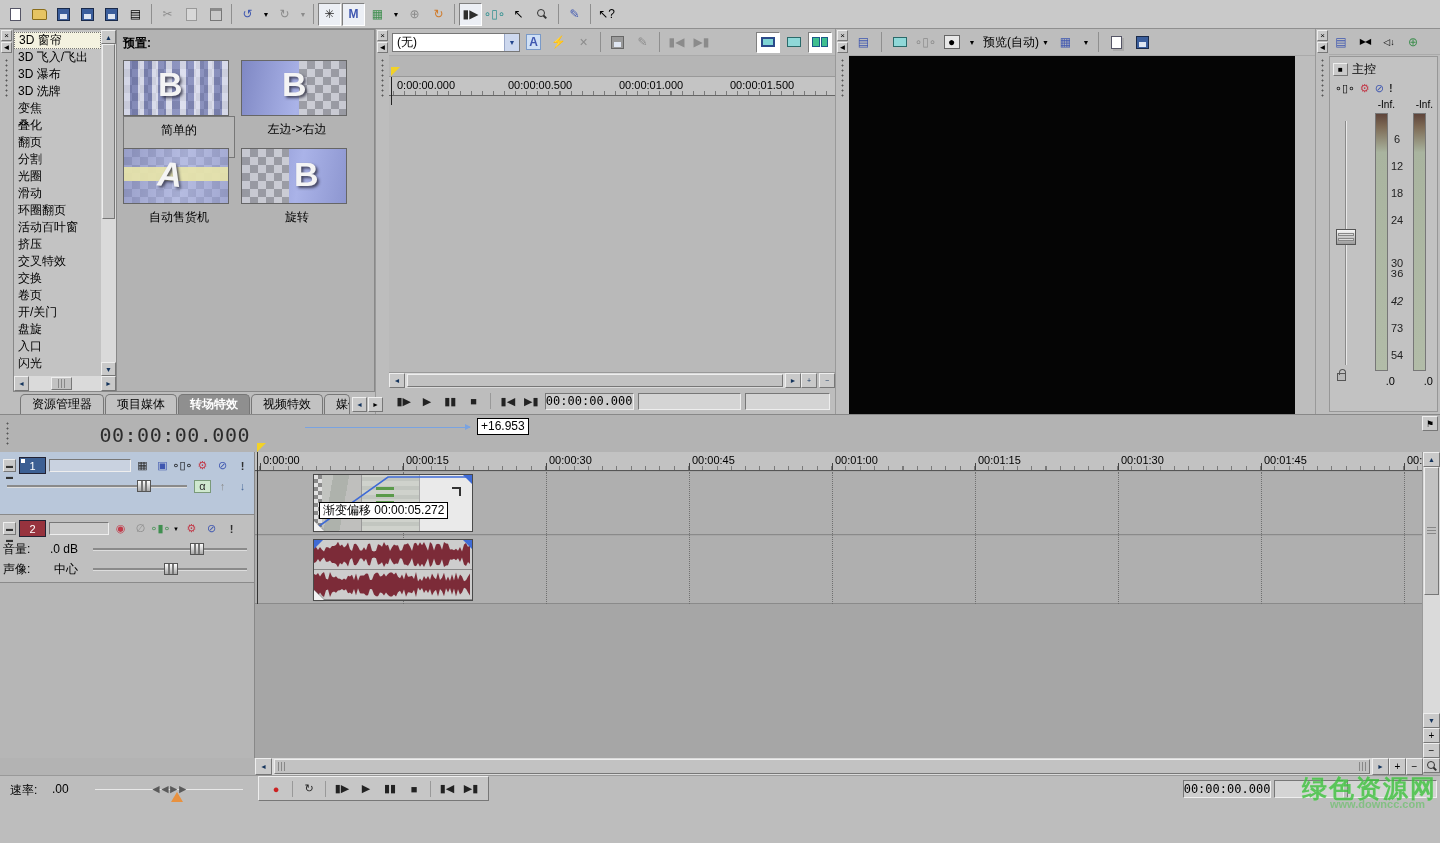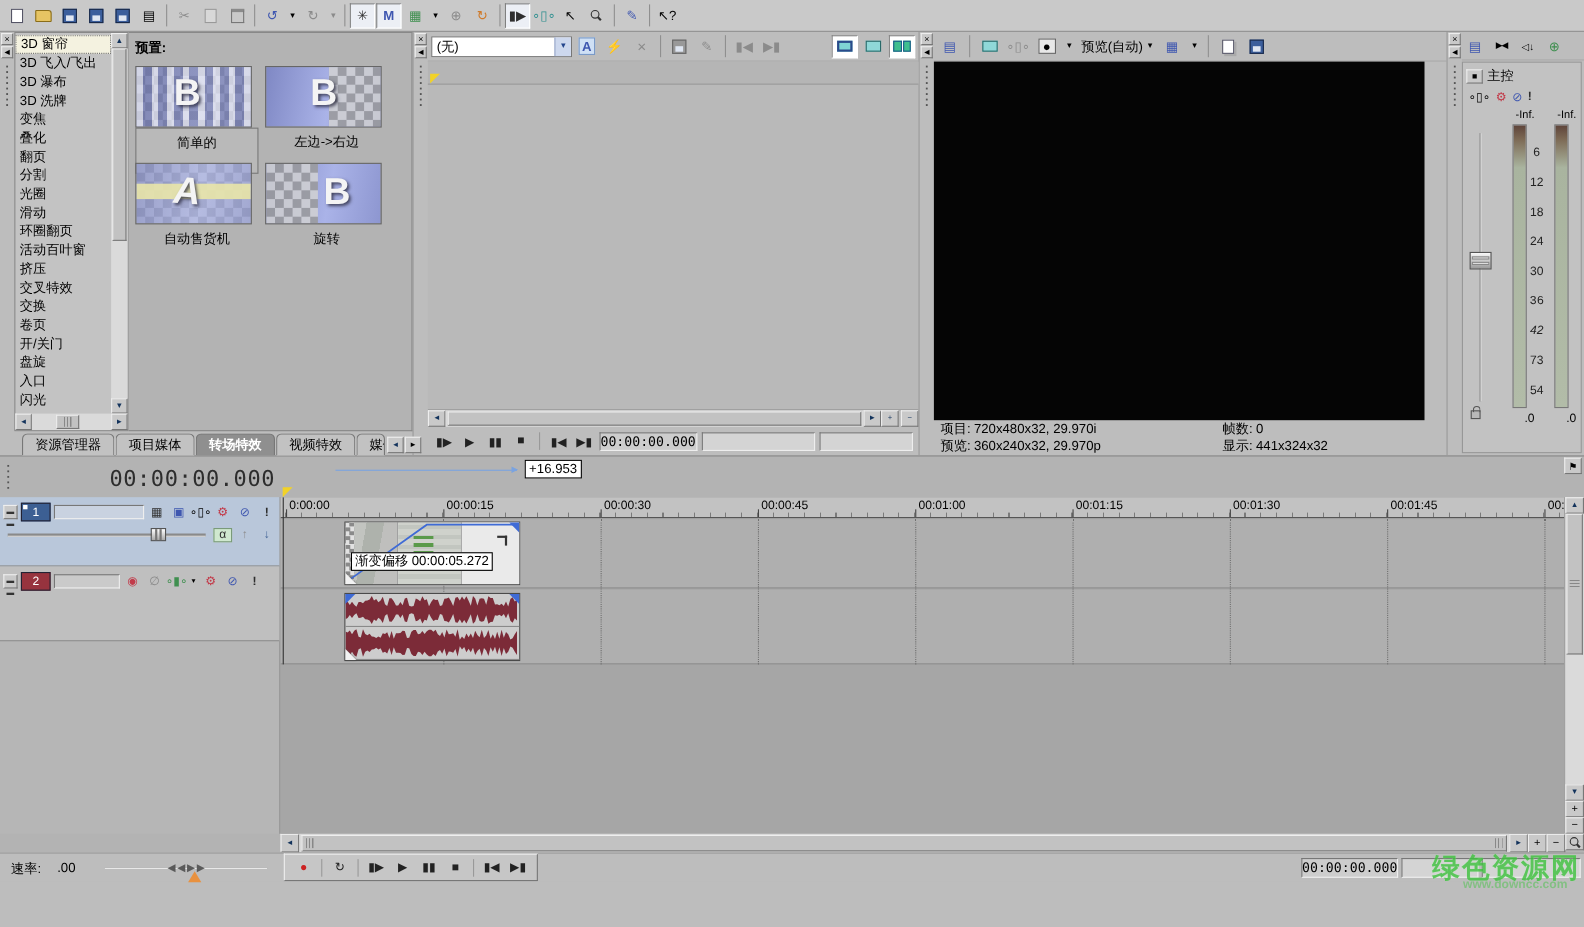--- a/index.html
+++ b/index.html
@@ -431,20 +431,28 @@
                 <span class="vb-ic3">
                   <b></b>
                   <b></b>
                 </span>
               </div>
           </div>
         </div>
         <div class="fx-markerbar">
           <div class="ytri" style="left:2px;bottom:0"></div>
         </div>
+        <div class="fx-ruler" id="fxRuler">
+          <div class="ruler-minor"></div>
+          <div style="position:absolute;left:2px;top:0;width:1px;height:28px;background:#222"></div>
+        <span class="tick-label" style="left: 8px;">0:00:00.000</span>
+            <span class="tick-label" style="left: 119px;">00:00:00.500</span>
+            <span class="tick-label" style="left: 230px;">00:00:01.000</span>
+            <span class="tick-label" style="left: 341px;">00:00:01.500</span>
+          </div>
         <div class="fx-content"></div>
         <div class="hscroll" style="height:16px;border-top:1px solid #999">
           <div class="sb-btn" style="width:16px">◄</div>
           <div class="sb-track">
               <div class="sb-thumb" style="top:1px;bottom:1px;left:2px;right:2px"></div>
             </div>
           <div class="sb-btn" style="width:16px">►</div>
           <div class="sb-btn" style="width:16px">+</div>
           <div class="sb-btn" style="width:16px;margin-left:2px">−</div>
         </div>
@@ -499,26 +507,20 @@
             </div>
           <div class="tsep"></div>
           <div class="tbtn">
               <span class="i-page" style="box-shadow:2px 2px 0 #aaa"></span>
             </div>
           <div class="tbtn">
               <span class="i-floppy"></span>
             </div>
         </div>
         <div class="pv-screen"></div>
-        <div class="pv-info">
-          <div class="pv-cell"><b>项目:</b><span>720x480x32, 29.970i</span></div>
-          <div class="pv-cell"><b>帧数:</b><span>0</span></div>
-          <div class="pv-cell"><b>预览:</b><span>360x240x32, 29.970p</span></div>
-          <div class="pv-cell"><b>显示:</b><span>441x324x32</span></div>
-        </div>
       </div>
     </div>
 
     <div class="mx-panel">
       <div class="dockstrip">
         <div class="dbtn">×</div>
         <div class="dbtn">◄</div>
         <div class="dgrip"></div>
       </div>
       <div class="mx-col">
@@ -557,21 +559,21 @@
               </div>
             <div class="meterbar" style="left:42px"></div>
             <div class="meterbar" style="left:80px"></div>
             <span class="mx-bot" style="left:28px">.0</span>
             <span class="mx-bot" style="left:66px">.0</span>
             <div class="lockicon"></div>
           <span class="mx-scale-label" style="top: 34px;">6</span>
               <span class="mx-scale-label" style="top: 61px;">12</span>
               <span class="mx-scale-label" style="top: 88px;">18</span>
               <span class="mx-scale-label" style="top: 115px;">24</span>
-              <span class="mx-scale-label" style="top: 142px;">30</span>
+              <span class="mx-scale-label" style="top: 158px;">30</span>
               <span class="mx-scale-label" style="top: 169px; font-family: Liberation Mono, monospace;">36</span>
               <span class="mx-scale-label" style="top: 196px; font-style: italic;">42</span>
               <span class="mx-scale-label" style="top: 223px;">73</span>
               <span class="mx-scale-label" style="top: 250px;">54</span>
             </div>
         </div>
       </div>
     </div>
   </div>
 
@@ -649,20 +651,40 @@
                 <span style="font-size:6px">▼</span>
               </div>
             <div class="hicon">
                 <span class="g-red">⚙</span>
               </div>
             <div class="hicon">
                 <span class="g-blue">⊘</span>
               </div>
             <div class="hicon">
                 <span class="g-dark" style="font-weight:bold">!</span>
+              </div>
+          </div>
+          <div class="thdr-row sub">
+            <span class="tlabel">音量:</span>
+            <span class="tval">.0 dB</span>
+            <div class="hslider">
+                <div class="hhandle" style="left:63%">
+                  <i></i>
+                  <i></i>
+                </div>
+              </div>
+          </div>
+          <div class="thdr-row sub">
+            <span class="tlabel">声像:</span>
+            <span class="tval">中心</span>
+            <div class="hslider">
+                <div class="hhandle" style="left:46%">
+                  <i></i>
+                  <i></i>
+                </div>
               </div>
           </div>
         </div>
       </div>
 
       <div class="tl-canvas" id="tlCanvas">
         <div class="tl-ruler" id="tlRuler">
           <div class="ruler-minor" style="background:repeating-linear-gradient(90deg,#7a7a7a 0 1px,transparent 1px 14.3px)"></div>
         <span class="tick-label" style="left: 8px;">0:00:00</span>
             <div class="tick-mark" style="left: 5px;"></div>

